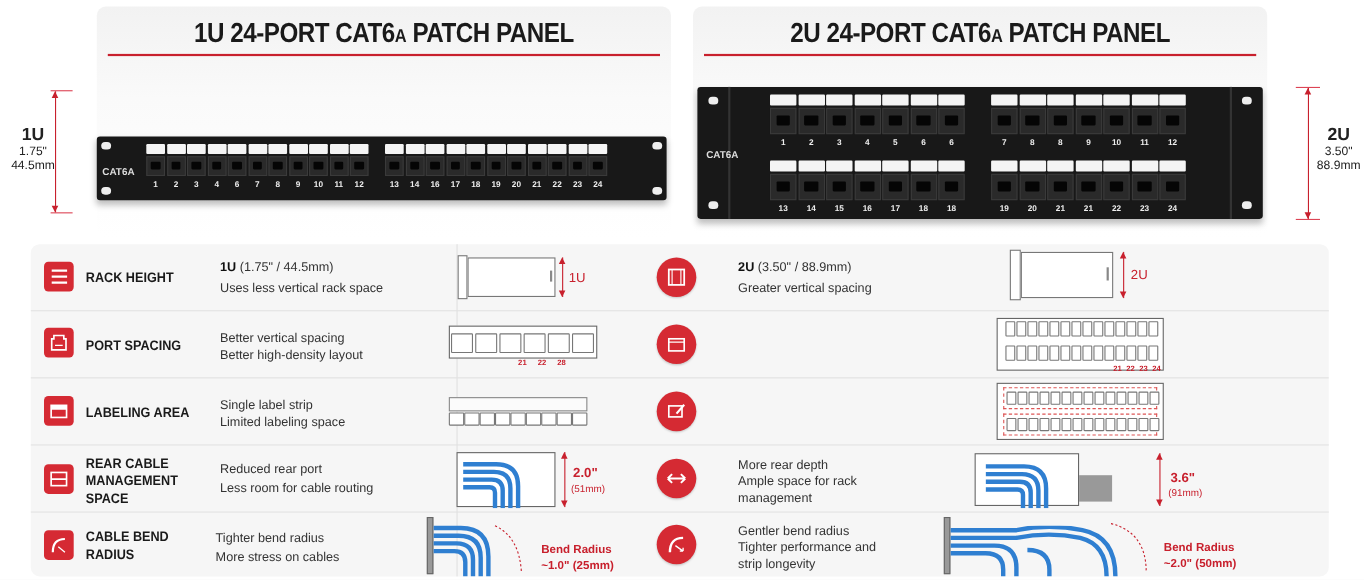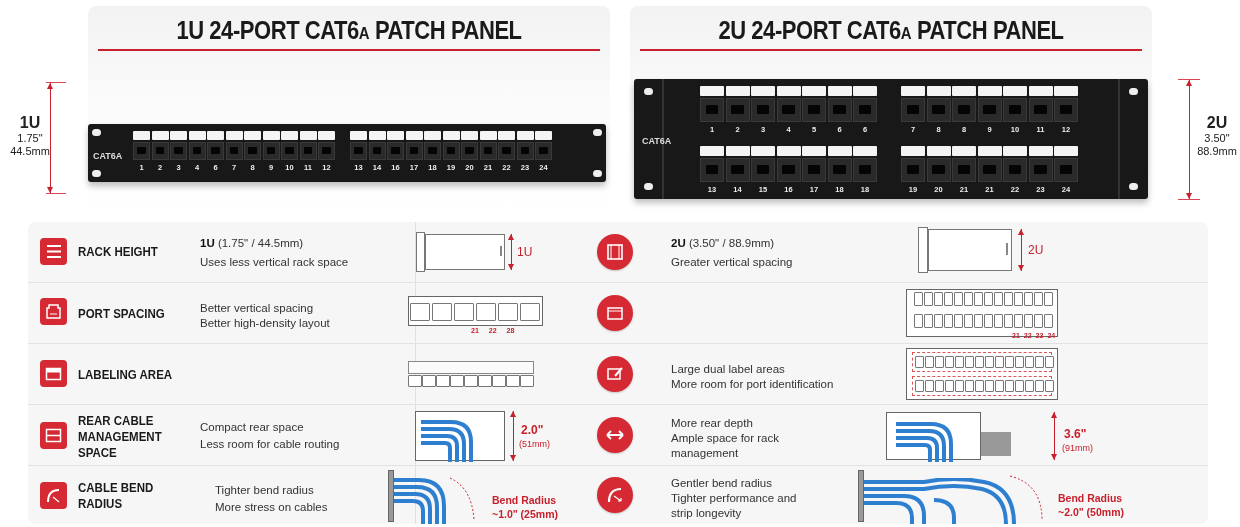--- a/index.html
+++ b/index.html
@@ -476,43 +476,43 @@
   </div>
 
   <div class="row" style="top:122px">
     <div class="sq-icon" style="top:16px">
       <svg width="17" height="14" viewBox="0 0 17 14">
           <rect x="1.5" y="1.5" width="14" height="11" fill="none" stroke="#fff" stroke-width="1.5"></rect>
           <rect x="1.5" y="1.5" width="14" height="4" fill="#fff"></rect>
         </svg>
     </div>
     <div class="feat-name" style="top:23px">LABELING AREA</div>
+    <div class="desc" style="left:172px;top:18px">
+      <div>Single label strip</div>
+      <div>Limited labeling space</div>
+    </div>
     <div class="diag" style="left:380px;top:17px;width:126px;height:30px">
       <div style="position:absolute;left:0;top:0;width:126px;height:13px;border:1px solid #888;background:#fbfbfb"></div>
       <div id="la1u" style="position:absolute;left:0;top:14px;display:flex">
           <div style="width: 14px; height: 12px; border: 1px solid rgb(119, 119, 119); background: rgb(255, 255, 255); border-radius: 1px;"></div>
           <div style="width: 14px; height: 12px; border: 1px solid rgb(119, 119, 119); background: rgb(255, 255, 255); border-radius: 1px;"></div>
           <div style="width: 14px; height: 12px; border: 1px solid rgb(119, 119, 119); background: rgb(255, 255, 255); border-radius: 1px;"></div>
           <div style="width: 14px; height: 12px; border: 1px solid rgb(119, 119, 119); background: rgb(255, 255, 255); border-radius: 1px;"></div>
           <div style="width: 14px; height: 12px; border: 1px solid rgb(119, 119, 119); background: rgb(255, 255, 255); border-radius: 1px;"></div>
           <div style="width: 14px; height: 12px; border: 1px solid rgb(119, 119, 119); background: rgb(255, 255, 255); border-radius: 1px;"></div>
           <div style="width: 14px; height: 12px; border: 1px solid rgb(119, 119, 119); background: rgb(255, 255, 255); border-radius: 1px;"></div>
           <div style="width: 14px; height: 12px; border: 1px solid rgb(119, 119, 119); background: rgb(255, 255, 255); border-radius: 1px;"></div>
           <div style="width: 14px; height: 12px; border: 1px solid rgb(119, 119, 119); background: rgb(255, 255, 255); border-radius: 1px;"></div>
         </div>
     </div>
     <div class="circ-icon" style="top:12px">
       <svg width="18" height="16" viewBox="0 0 18 16">
           <rect x="2" y="3" width="12" height="10" fill="none" stroke="#fff" stroke-width="1.5"></rect>
           <line x1="9" y1="10" x2="16" y2="2" stroke="#fff" stroke-width="2"></line>
         </svg>
-    </div>
-    <div class="desc" style="left:643px;top:18px">
-      <div>Large dual label areas</div>
-      <div>More room for port identification</div>
     </div>
     <div class="diag" style="left:878px;top:4px;width:155px;height:55px">
       <div style="position:absolute;left:0;top:0;width:152px;height:52px;border:1px solid #666;background:#fff"></div>
       <div style="position:absolute;left:6px;top:4px;width:140px;height:20px;border:1px dashed #d55"></div>
       <div style="position:absolute;left:6px;top:28px;width:140px;height:20px;border:1px dashed #d55"></div>
       <div id="la2u_r1" style="position:absolute;left:9px;top:8px;display:flex;gap:1px">
           <div style="width: 9px; height: 12px; border: 1px solid rgb(119, 119, 119); background: rgb(255, 255, 255); border-radius: 1px;"></div>
           <div style="width: 9px; height: 12px; border: 1px solid rgb(119, 119, 119); background: rgb(255, 255, 255); border-radius: 1px;"></div>
           <div style="width: 9px; height: 12px; border: 1px solid rgb(119, 119, 119); background: rgb(255, 255, 255); border-radius: 1px;"></div>
           <div style="width: 9px; height: 12px; border: 1px solid rgb(119, 119, 119); background: rgb(255, 255, 255); border-radius: 1px;"></div>
@@ -552,21 +552,21 @@
           <rect x="1.5" y="1.5" width="14" height="12" fill="none" stroke="#fff" stroke-width="1.5"></rect>
           <line x1="1.5" y1="7.5" x2="15.5" y2="7.5" stroke="#fff" stroke-width="1.5"></line>
         </svg>
     </div>
     <div class="feat-name" style="top:8px">
       <div>REAR CABLE</div>
       <div>MANAGEMENT</div>
       <div>SPACE</div>
     </div>
     <div class="desc" style="left:172px;top:15px">
-      <div>Compact rear space</div>
+      <div>Reduced rear port</div>
       <div style="margin-top:2px">Less room for cable routing</div>
     </div>
     <div class="diag" style="left:387px;top:3px;width:160px;height:56px">
       <div style="position:absolute;left:0;top:3px;width:90px;height:50px;border:1px solid #666;background:#fff"></div>
       <svg style="position:absolute;left:6px;top:10px" width="80" height="44" viewBox="0 0 80 44">
         <g fill="none" stroke="#2f7fd1" stroke-width="4">
           <path d="M0 4 H30 Q50 4 50 24 V44"></path>
             <path d="M0 11 H28 Q43 11 43 26 V44"></path>
             <path d="M0 18 H26 Q36 18 36 28 V44"></path>
             <path d="M0 25 H24 Q29 25 29 30 V44"></path>
@@ -607,21 +607,21 @@
     <div class="sq-icon" style="top:16px">
       <svg width="17" height="17" viewBox="0 0 17 17">
           <path d="M3 15 Q3 3 14 3" fill="none" stroke="#fff" stroke-width="2"></path>
           <line x1="8" y1="10" x2="14" y2="15" stroke="#fff" stroke-width="1.2"></line>
         </svg>
     </div>
     <div class="feat-name" style="top:14px">
       <div>CABLE BEND</div>
       <div>RADIUS</div>
     </div>
-    <div class="desc" style="left:187px;top:17px">
+    <div class="desc" style="left:168px;top:17px">
       <div>Tighter bend radius</div>
       <div style="margin-top:2px">More stress on cables</div>
     </div>
     <div class="diag" style="left:360px;top:4px;width:180px;height:54px">
       <div style="position:absolute;left:0;top:0;width:6px;height:52px;background:#999;border:1px solid #666"></div>
       <svg style="position:absolute;left:6px;top:6px" width="70" height="48" viewBox="0 0 70 48">
         <g fill="none" stroke="#2f7fd1" stroke-width="4">
           <path d="M0 4 H25 Q50 4 50 30 V48"></path>
             <path d="M0 11 H23 Q43 11 43 31 V48"></path>
             <path d="M0 18 H21 Q36 18 36 33 V48"></path>

